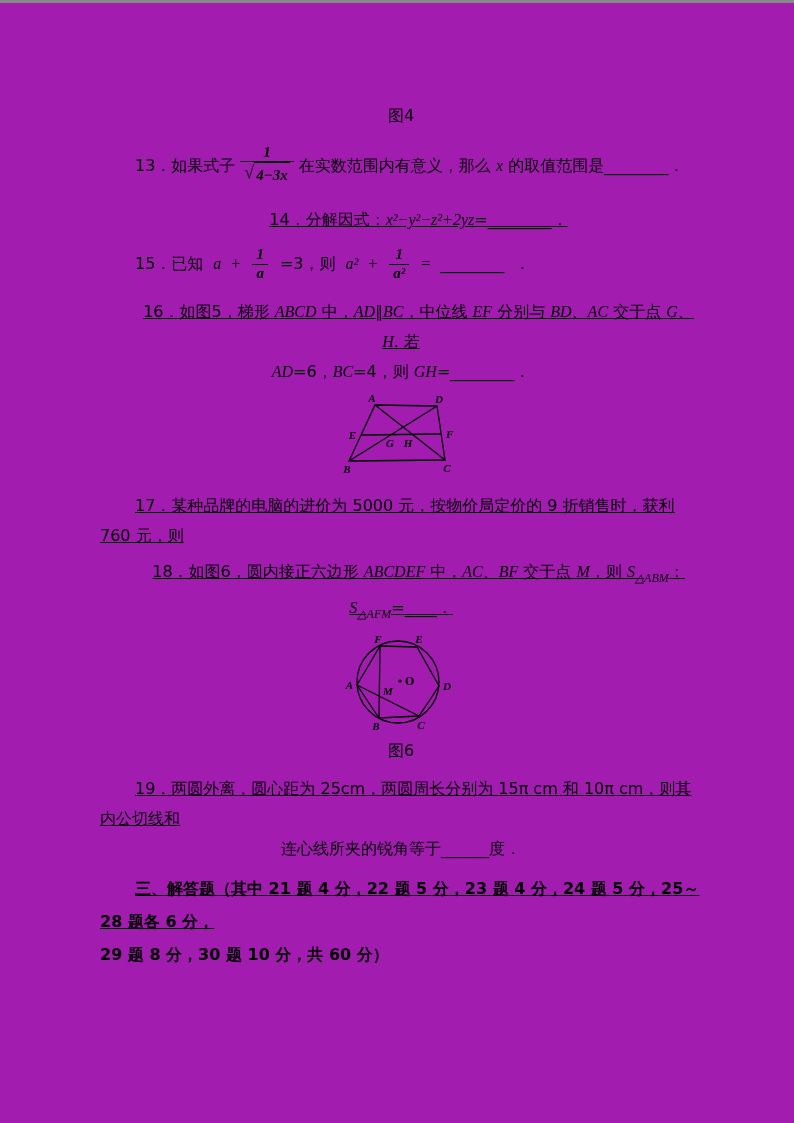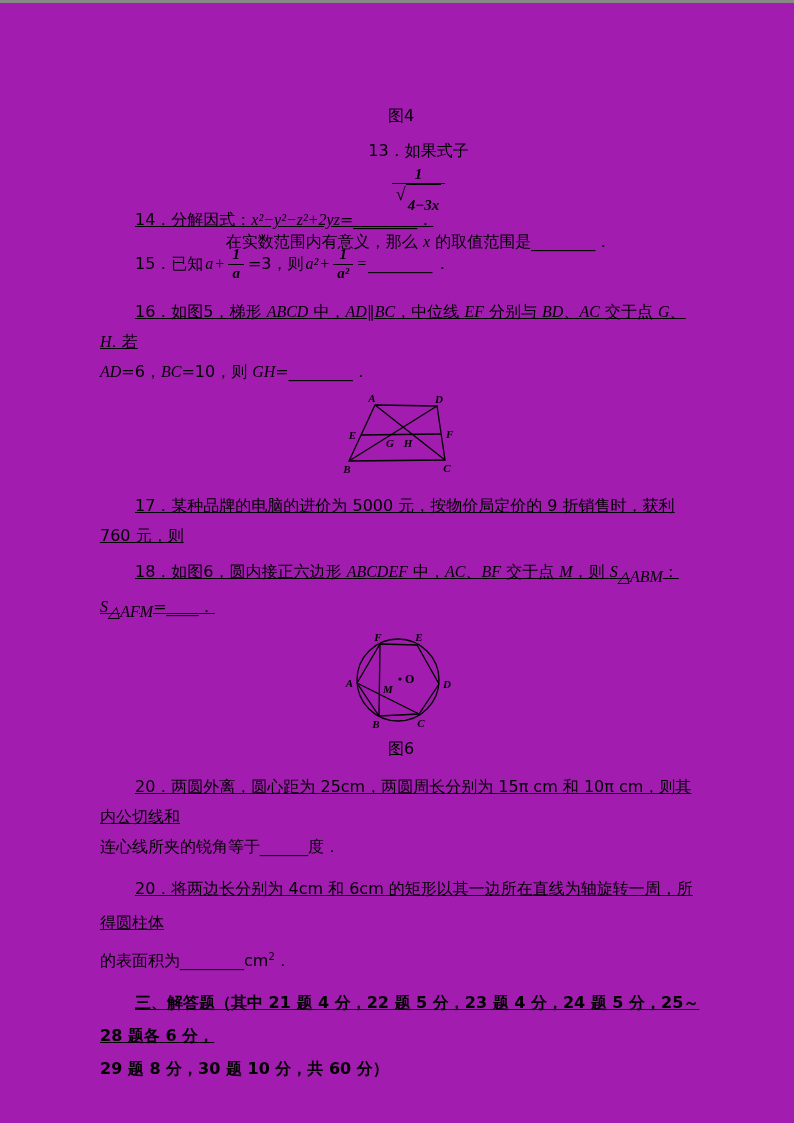--- a/index.html
+++ b/index.html
@@ -8,66 +8,66 @@
     background:#a21caf;color:#000;overflow:hidden;
     font-family:"DejaVu Sans","Liberation Sans",sans-serif;
     font-size:16px;line-height:1.5;
   }
   .content{padding:98px 92px 0 100px;}
   .center{text-align:center;}
   .t{line-height:30px;}
   .indent{text-indent:35px;text-decoration:underline;}
   .pad-indent{padding-left:35px;}
   .flexline{display:flex;align-items:center;gap:3px;flex-wrap:nowrap;}
-  .rich{white-space:pre-wrap;}
+  .rich{white-space:pre-wrap;text-align:center;}
   
   .m{font-family:"Liberation Serif",serif;font-style:italic;}
   .mn{font-family:"Liberation Serif",serif;}
-  .sub{font-family:"Liberation Serif",serif;font-style:italic;font-size:16px;vertical-align:-5px;}
+  .sub{font-family:"Liberation Serif",serif;font-style:italic;font-size:12px;vertical-align:-5px;}
   .sup{font-size:10px;vertical-align:super;}
   .bold{font-weight:bold;}
   .frac{
     display:inline-flex;flex-direction:column;align-items:center;
     font-family:"Liberation Serif",serif;font-weight:bold;font-style:italic;
     font-size:15px;line-height:1.15;margin:0 2px;vertical-align:middle;
   }
   .frac .num{padding:0 4px;}
   .frac .den{border-top:1.4px solid #000;padding:0 4px;}
   .rad{display:inline-flex;align-items:flex-start;}
   .rad .sign{font-size:18px;line-height:1;font-style:normal;transform:translateY(1px);}
-  .rad .body{border-top:1.4px solid #000;padding:12px 2px;}
+  .rad .body{border-top:1.4px solid #000;padding:4px 2px;}
   .figwrap{display:flex;justify-content:center;}
   svg text{font-family:"Liberation Serif",serif;font-style:italic;font-weight:bold;font-size:11px;}
   svg text.upright{font-style:normal;font-size:12px;}
   .mt4{margin-top:4px;}.mt6{margin-top:6px;}.mt8{margin-top:8px;}
   .mt10{margin-top:10px;}.mt12{margin-top:12px;}
 </style>
 </head>
 <body>
 
 <div class="page">
   <div class="content">
 
     <div class="center t">图4</div>
 
-    <div class="flexline pad-indent mt8" style="height:54px;flex-direction:column;">
+    <div class="flexline pad-indent mt8" style="height:54px;">
       <span>13．如果式子</span>
       <span class="frac">
         <span class="num">1</span>
         <span class="den"><span class="rad">
               <span class="sign">√</span>
               <span class="body">4−3x</span>
             </span></span>
       </span>
       <span class="rich"><span>在实数范围内有意义，那么 </span><span class="m">x</span><span> 的取值范围是</span><span>________</span><span>．</span></span>
     </div>
 
     <div class="t indent mt12 rich"><span>14．分解因式：</span><span class="m">x²−y²−z²+2yz</span><span>=</span><span>________</span><span>．</span></div>
 
-    <div class="flexline pad-indent mt4" style="height:50px;gap:2px;">
+    <div class="flexline pad-indent mt4" style="height:50px;gap:10px;">
       <span>15．已知</span>
       <span class="m">a</span>
       <span class="mn">+</span>
       <span class="frac">
         <span class="num">1</span>
         <span class="den">a</span>
       </span>
       <span>=3，则</span>
       <span class="m">a²</span>
       <span class="mn">+</span>
@@ -75,21 +75,21 @@
         <span class="num">1</span>
         <span class="den">a²</span>
       </span>
       <span class="mn">=</span>
       <span>________</span>
       <span>．</span>
     </div>
 
     <div class="mt8">
       <div class="t indent rich"><span>16．如图5，梯形 </span><span class="m">ABCD</span><span> 中，</span><span class="m">AD</span><span>∥</span><span class="m">BC</span><span>，中位线 </span><span class="m">EF</span><span> 分别与 </span><span class="m">BD</span><span>、</span><span class="m">AC</span><span> 交于点 </span><span class="m">G</span><span>、</span><span class="m">H</span><span>. 若</span></div>
-      <div class="t rich"><span class="m">AD</span><span>=6，</span><span class="m">BC</span><span>=10，则 </span><span class="m">GH</span><span>=</span><span>________</span><span>．</span></div>
+      <div class="t rich"><span class="m">AD</span><span>=6，</span><span class="m">BC</span><span>=4，则 </span><span class="m">GH</span><span>=</span><span>________</span><span>．</span></div>
     </div>
 
     <div class="figwrap mt4">
       <svg width="118" height="92" viewBox="0 0 118 92">
         <g stroke="#000" stroke-width="1.3" fill="none">
           <polygon points="33,14 95,15 103,69 7,70"></polygon>
           <line x1="19" y1="44" x2="99" y2="43"></line>
           <line x1="33" y1="14" x2="103" y2="69"></line>
           <line x1="7" y1="70" x2="95" y2="15"></line>
         </g>
@@ -127,28 +127,24 @@
         <text x="34" y="97" text-anchor="middle">B</text>
         <text x="79" y="96" text-anchor="middle">C</text>
         <text x="41" y="62" text-anchor="start">M</text>
         <text x="63" y="52" text-anchor="start" class="upright">O</text>
       </svg>
     </div>
 
     <div class="center t">图6</div>
 
     <div class="mt8">
-      <div class="t indent">20．两圆外离，圆心距为 25cm，两圆周长分别为 15π cm 和 10π cm，则其内公切线和</div>
+      <div class="t indent">19．两圆外离，圆心距为 25cm，两圆周长分别为 15π cm 和 10π cm，则其内公切线和</div>
       <div class="t rich"><span>连心线所夹的锐角等于</span><span>______</span><span>度．</span></div>
     </div>
 
-    <div class="mt10" style="line-height:34px;">
-      <div class="indent">20．将两边长分别为 4cm 和 6cm 的矩形以其一边所在直线为轴旋转一周，所得圆柱体</div>
-      <div class="rich"><span>的表面积为</span><span>________</span><span>cm</span><span class="sup">2</span><span>．</span></div>
-    </div>
 
     <div class="mt8 bold" style="line-height:33px;">
       <div class="indent">三、解答题（其中 21 题 4 分，22 题 5 分，23 题 4 分，24 题 5 分，25～28 题各 6 分，</div>
       <div>29 题 8 分，30 题 10 分，共 60 分）</div>
     </div>
 
   </div>
 </div>
 
 </body></html>

